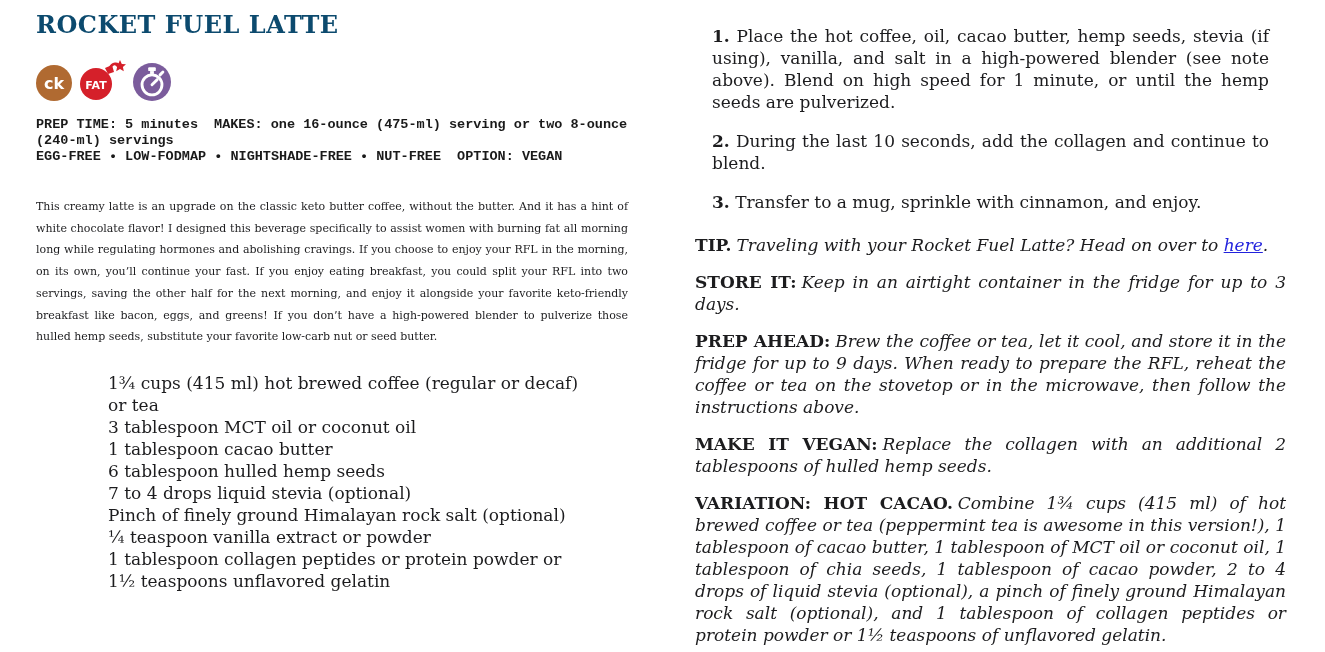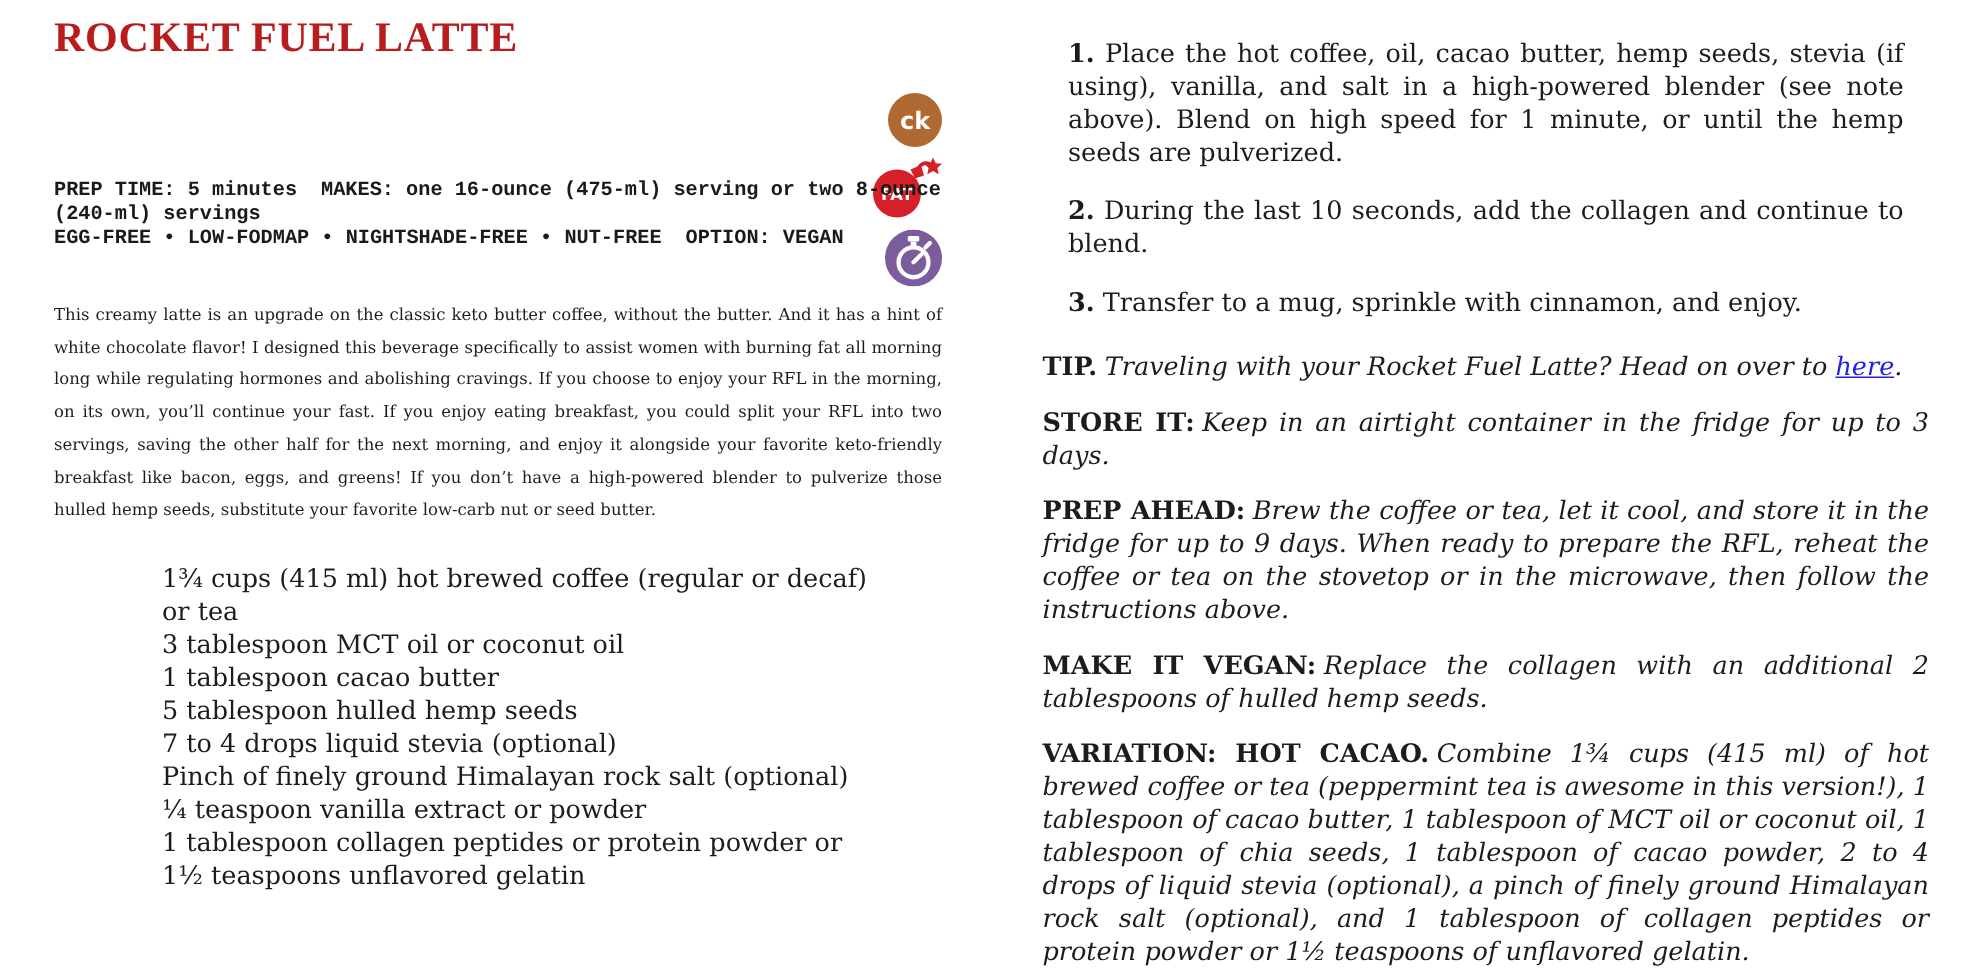--- a/index.html
+++ b/index.html
@@ -8,24 +8,24 @@
     background: #ffffff;
     font-family: "DejaVu Serif", "Liberation Serif", serif;
     color: #1c1c1e;
     overflow: hidden;
   }
   .page { position: relative; width: 1325px; height: 652px; overflow: hidden; }
   .col-left  { position: absolute; left: 36px;  top: 10px; width: 592px; }
   .col-right { position: absolute; left: 695px; top: 8px;  width: 591px; }
 
   h1.recipe-title {
-    margin: 0; font-size: 28px; font-weight: bold;
-    letter-spacing: 0.5px; color: #b91c1c; font-family: Liberation Serif, serif;
+    margin: 0; font-size: 24px; font-weight: bold;
+    letter-spacing: 0.5px; color: #0c4a6e;
   }
-  .icon-row { margin-top: 20px; display: flex; align-items: flex-end; gap: 7px; height: 42px; flex-direction: column; }
+  .icon-row { margin-top: 20px; display: flex; align-items: flex-end; gap: 7px; height: 42px; }
   .icon-row svg { display: block; }
 
   .meta-block { margin-top: 16px; font-weight: bold; font-size: 13.5px; line-height: 16px; color: #1a1a1a; font-family: Liberation Mono, monospace; }
   .meta-gap { display: inline-block; width: 16px; }
 
   .description {
     margin-top: 31px; font-size: 11px; line-height: 21.7px;
     text-align: justify;
   }
 
@@ -85,21 +85,21 @@
     <p class="description">This creamy latte is an upgrade on the classic keto butter coffee, without the butter. And it has a hint of white chocolate flavor! I designed this beverage specifically to assist women with burning fat all morning long while regulating hormones and abolishing cravings. If you choose to enjoy your RFL in the morning, on its own, you’ll continue your fast. If you enjoy eating breakfast, you could split your RFL into two servings, saving the other half for the next morning, and enjoy it alongside your favorite keto-friendly breakfast like bacon, eggs, and greens! If you don’t have a high-powered blender to pulverize those hulled hemp seeds, substitute your favorite low-carb nut or seed butter.</p>
 
     <div class="ingredients">
 
         <div>1¾ cups (415 ml) hot brewed coffee (regular or decaf) or tea</div>
 
         <div>3 tablespoon MCT oil or coconut oil</div>
 
         <div>1 tablespoon cacao butter</div>
 
-        <div>5 tablespoon hulled hemp seeds</div>
+        <div>6 tablespoon hulled hemp seeds</div>
 
         <div>7 to 4 drops liquid stevia (optional)</div>
 
         <div>Pinch of finely ground Himalayan rock salt (optional)</div>
 
         <div>¼ teaspoon vanilla extract or powder</div>
 
         <div>1 tablespoon collagen peptides or protein powder or 1½ teaspoons unflavored gelatin</div>
 
       </div>

